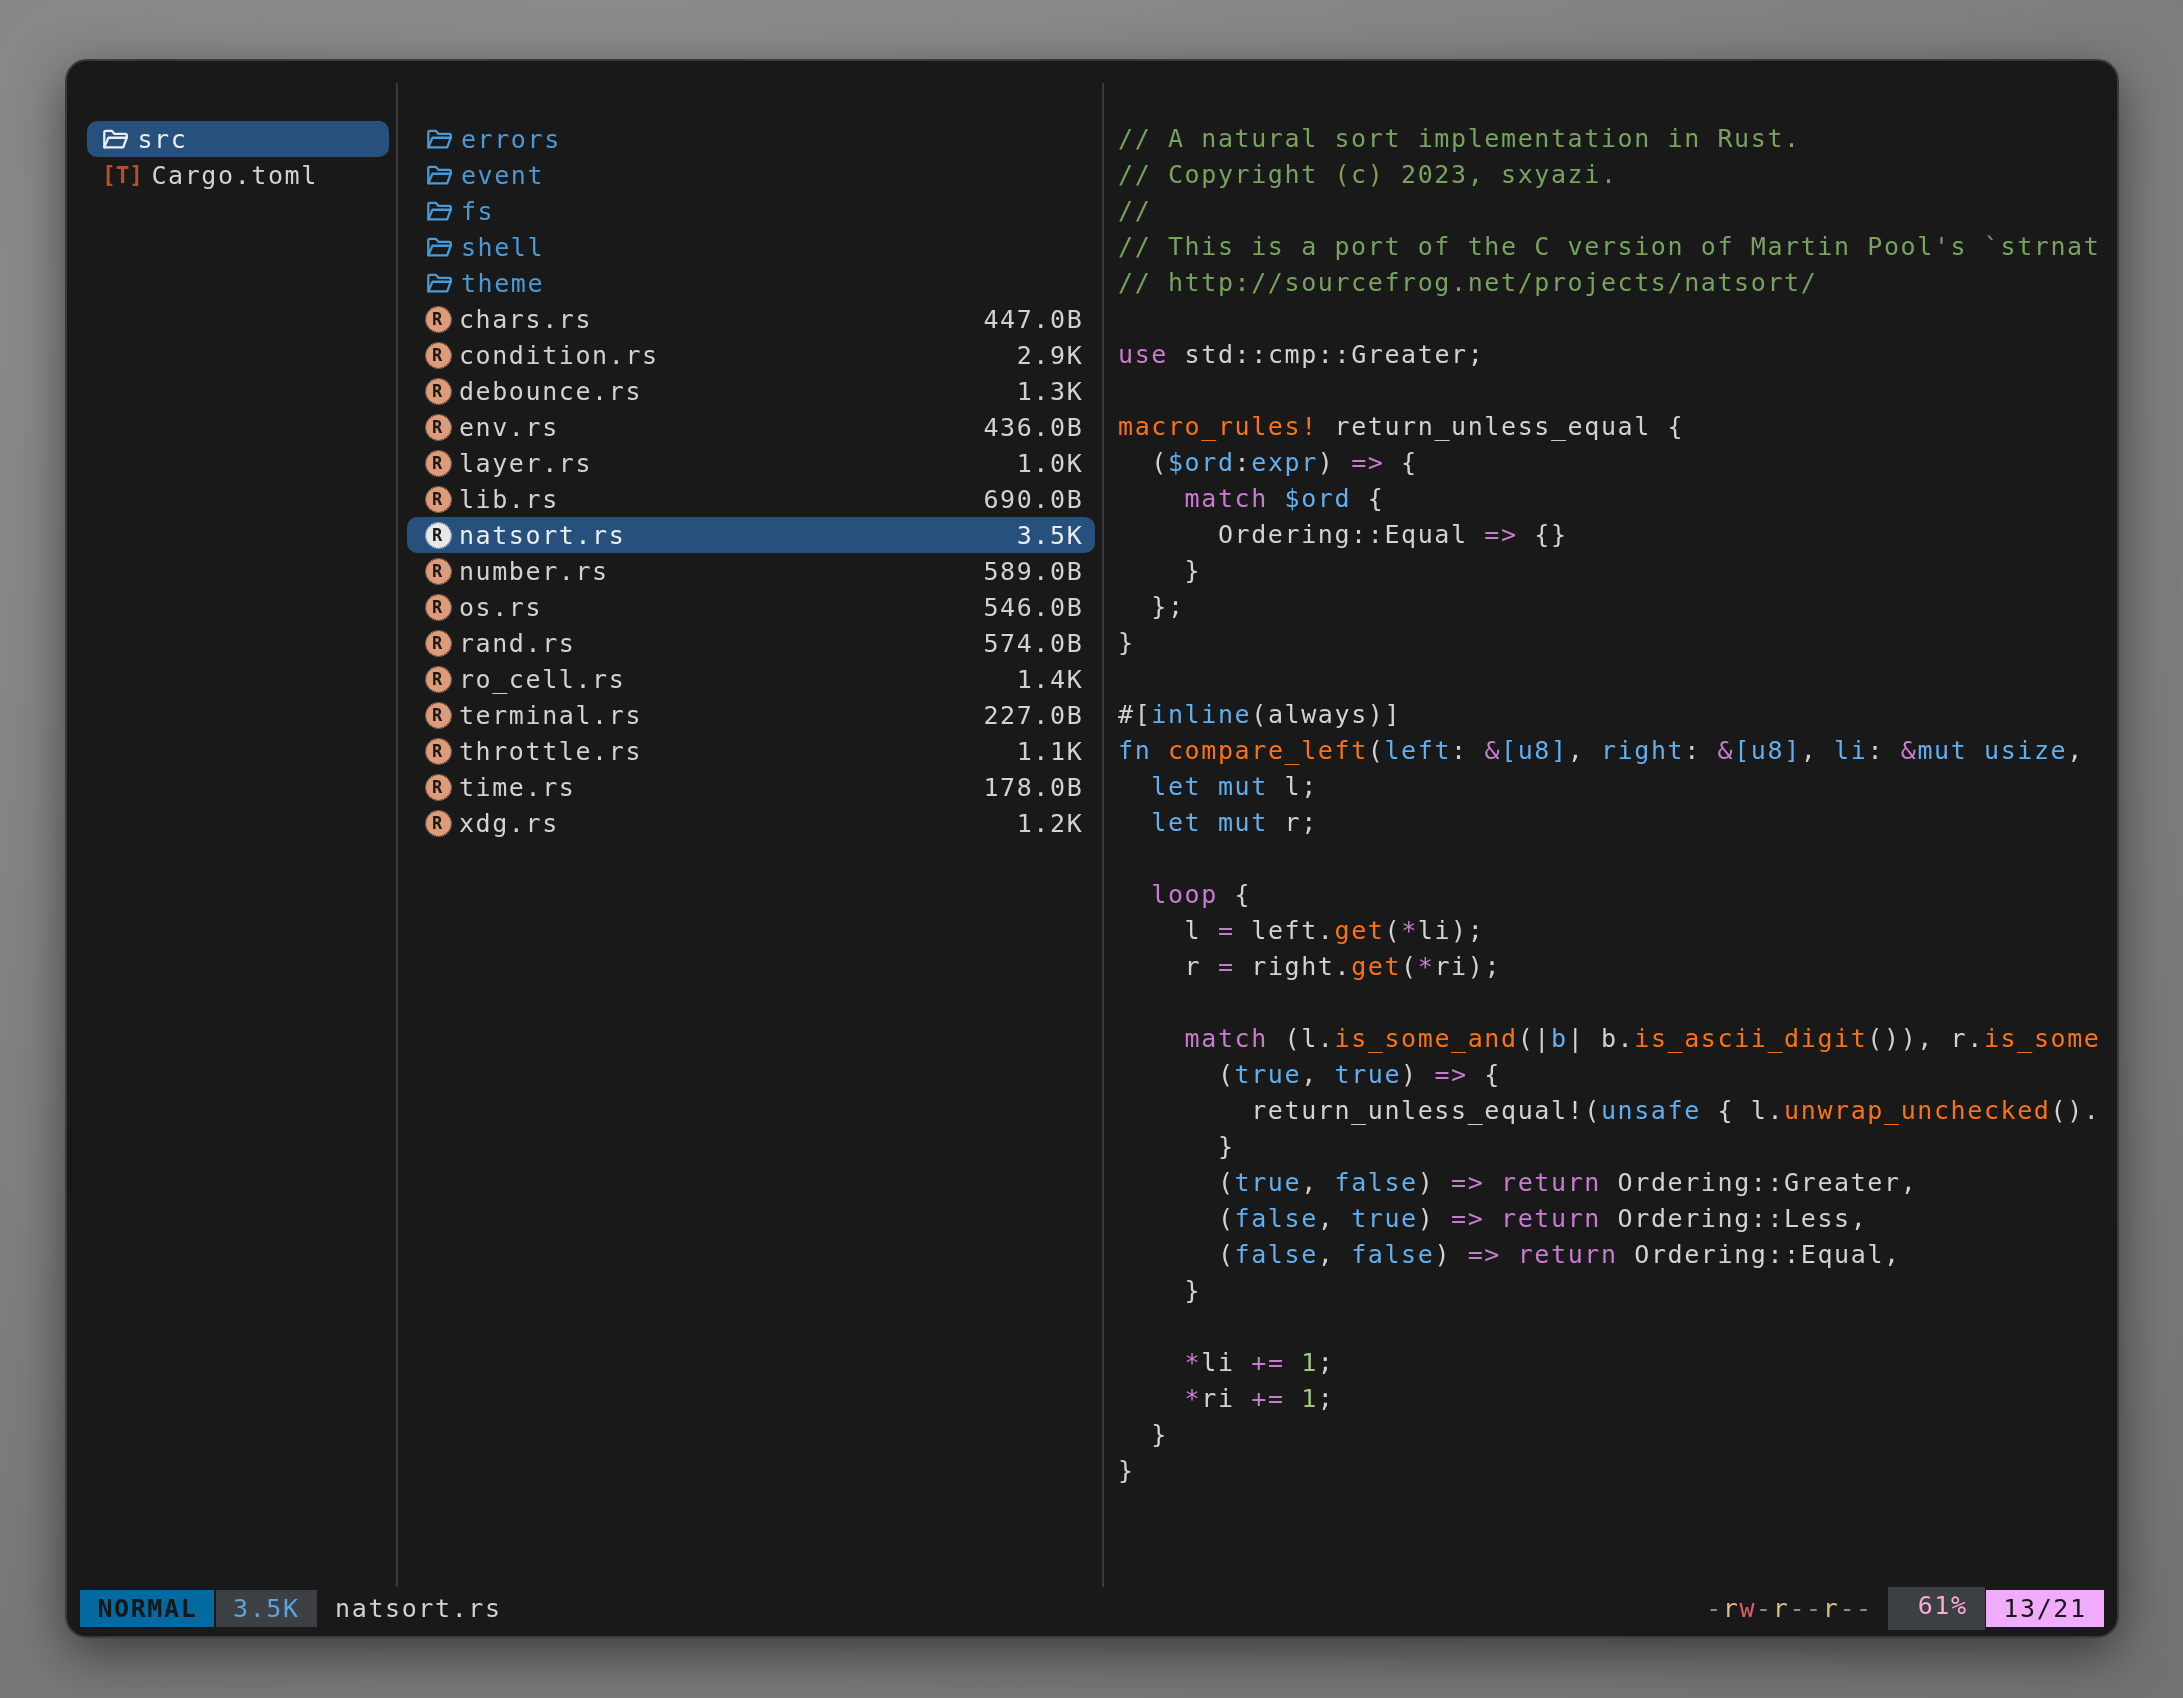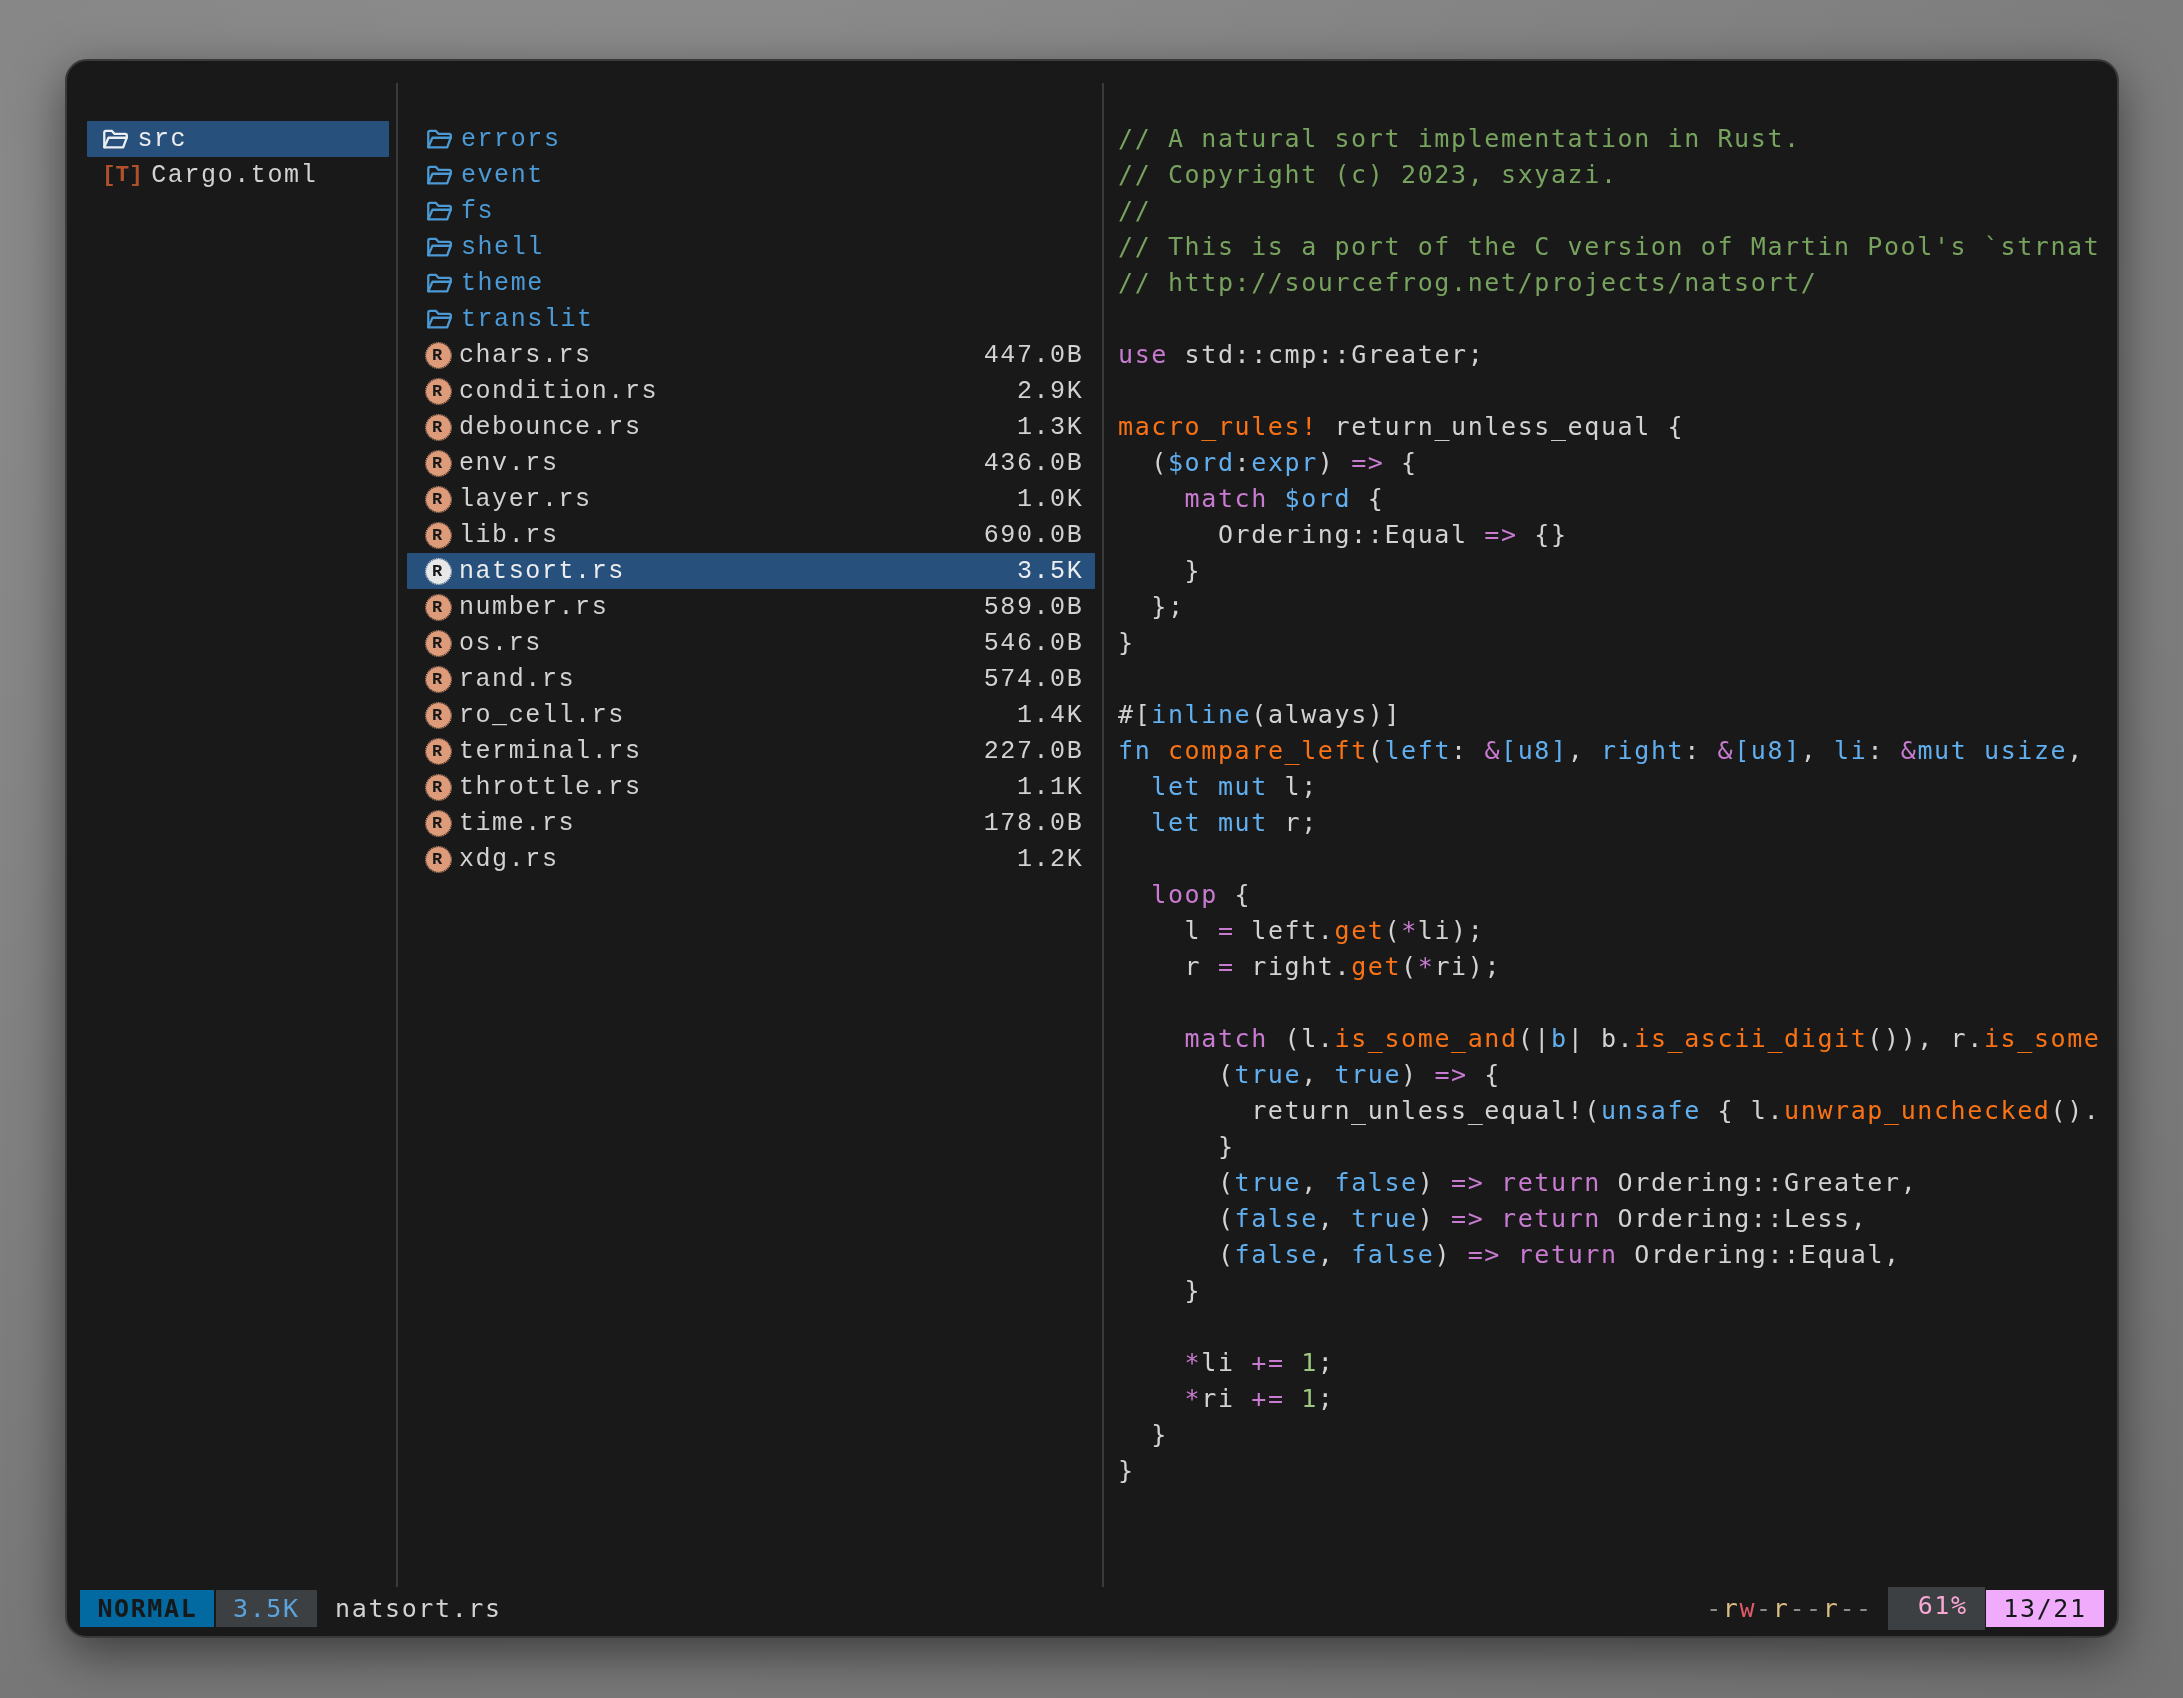--- a/index.html
+++ b/index.html
@@ -10,22 +10,22 @@
     background:#191919;border:2.5px solid #3a3a3a;border-radius:22px;
     box-shadow:0 15px 50px rgba(0,0,0,.5);box-sizing:border-box;overflow:hidden;}
   .divider{position:absolute;top:22px;width:1.7px;height:1504px;background:#3a3a3a;}
   .div1{left:329px}.div2{left:1035px}
 
   .pane{position:absolute;top:60px;}
   .pane-parent{left:20px;width:302px;}
   .pane-current{left:340px;width:688px;}
   .pane-preview{left:1051px;width:988px;height:1478px;overflow:hidden;}
 
-  .row{display:flex;align-items:center;height:36px;border-radius:1px;
-    font-size:25px;letter-spacing:1.6px;color:#d2d2d2;cursor:default;font-family:Liberation Mono, monospace;}
+  .row{display:flex;align-items:center;height:36px;border-radius:10px;
+    font-size:25px;letter-spacing:1.6px;color:#d2d2d2;cursor:default;}
   .pane-parent .row{padding-left:15px;}
   .pane-current .row{padding-left:18.5px;}
   .row.selected{background:#27507c;color:#ecedee;}
   .row .name{margin-left:8.4px;white-space:pre;}
   .row.t-dir .name{color:#4b9ad6;}
   .row.selected .name{color:#ecedee !important;}
   .row .size{margin-left:auto;padding-right:11.7px;white-space:pre;}
 
   .icon{flex:0 0 auto;display:inline-flex;align-items:center;justify-content:center;}
   .icon-folder{width:27px;height:25px;color:#4b9ad6;}
@@ -122,30 +122,20 @@
         <div class="row t-dir">
     <span class="icon icon-folder">
     <svg width="27" height="25" viewBox="0 0 26 24" fill="none" stroke="currentColor" stroke-width="2.2" stroke-linejoin="round" stroke-linecap="round">
       <path d="M2.2 19.5 V5.2 c0-.9.7-1.6 1.6-1.6 h5.6 l2.5 2.9 h10.4 c.9 0 1.6.7 1.6 1.6 v2.2"></path>
       <path d="M6.2 10.3 h17.6 l-3.4 9.2 H2.2 z"></path>
     </svg>
   </span>
           <span class="name">theme</span>
 
   </div>
-        <div class="row t-dir">
-    <span class="icon icon-folder">
-    <svg width="27" height="25" viewBox="0 0 26 24" fill="none" stroke="currentColor" stroke-width="2.2" stroke-linejoin="round" stroke-linecap="round">
-      <path d="M2.2 19.5 V5.2 c0-.9.7-1.6 1.6-1.6 h5.6 l2.5 2.9 h10.4 c.9 0 1.6.7 1.6 1.6 v2.2"></path>
-      <path d="M6.2 10.3 h17.6 l-3.4 9.2 H2.2 z"></path>
-    </svg>
-  </span>
-          <span class="name">translit</span>
-
-  </div>
         <div class="row t-rust">
     <span class="icon icon-rust">R</span>
           <span class="name">chars.rs</span>
     <span class="size">447.0B</span>
   </div>
         <div class="row t-rust">
     <span class="icon icon-rust">R</span>
           <span class="name">condition.rs</span>
     <span class="size">2.9K</span>
   </div>

